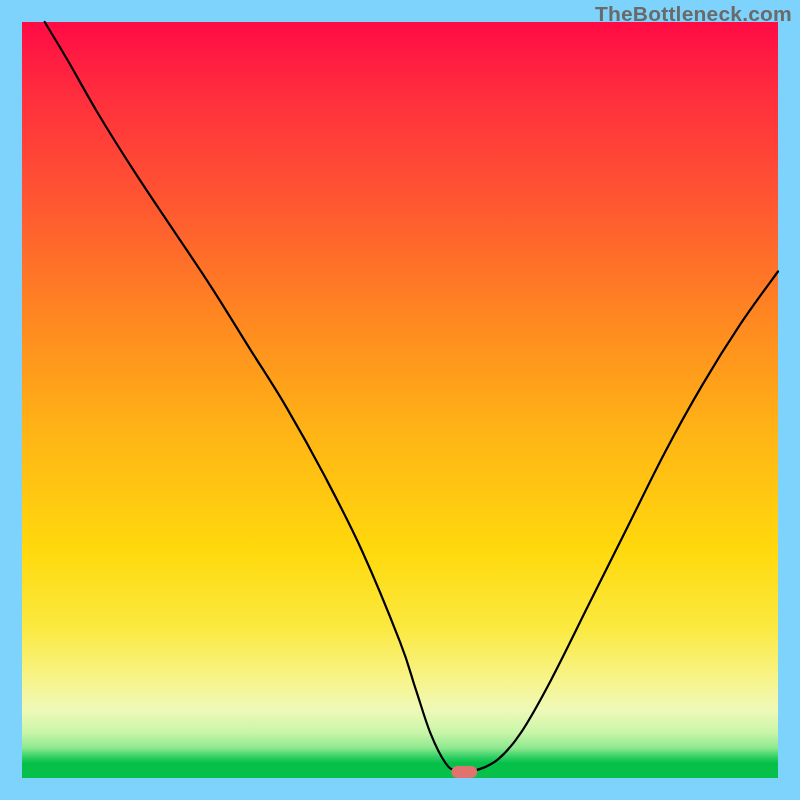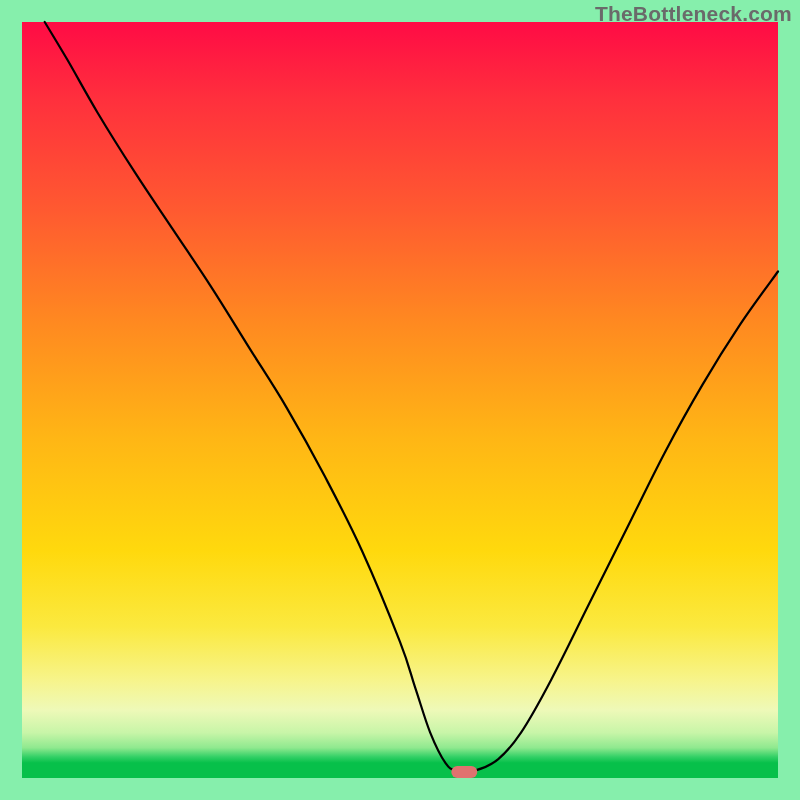--- a/index.html
+++ b/index.html
@@ -9,21 +9,21 @@
     height: 800px;
     background: #000;
     overflow: hidden;
   }
   .frame {
     position: absolute;
     left: 0;
     top: 0;
     width: 800px;
     height: 800px;
-    background: #86efac;
+    background: #7dd3fc;
   }
   .plot {
     position: absolute;
     left: 22px;
     top: 22px;
     width: 756px;
     height: 756px;
     
     background: linear-gradient(
       to bottom,

